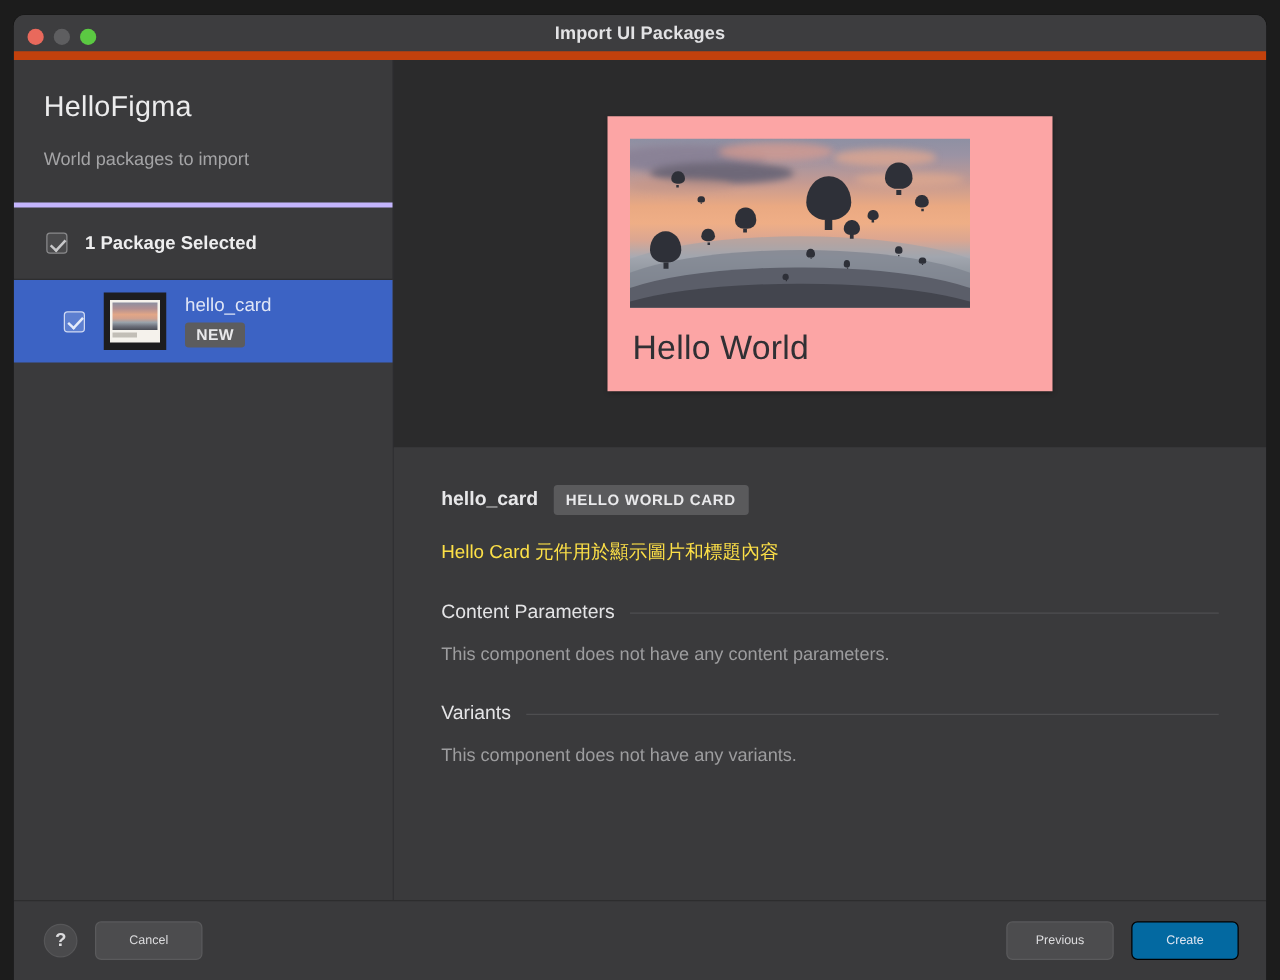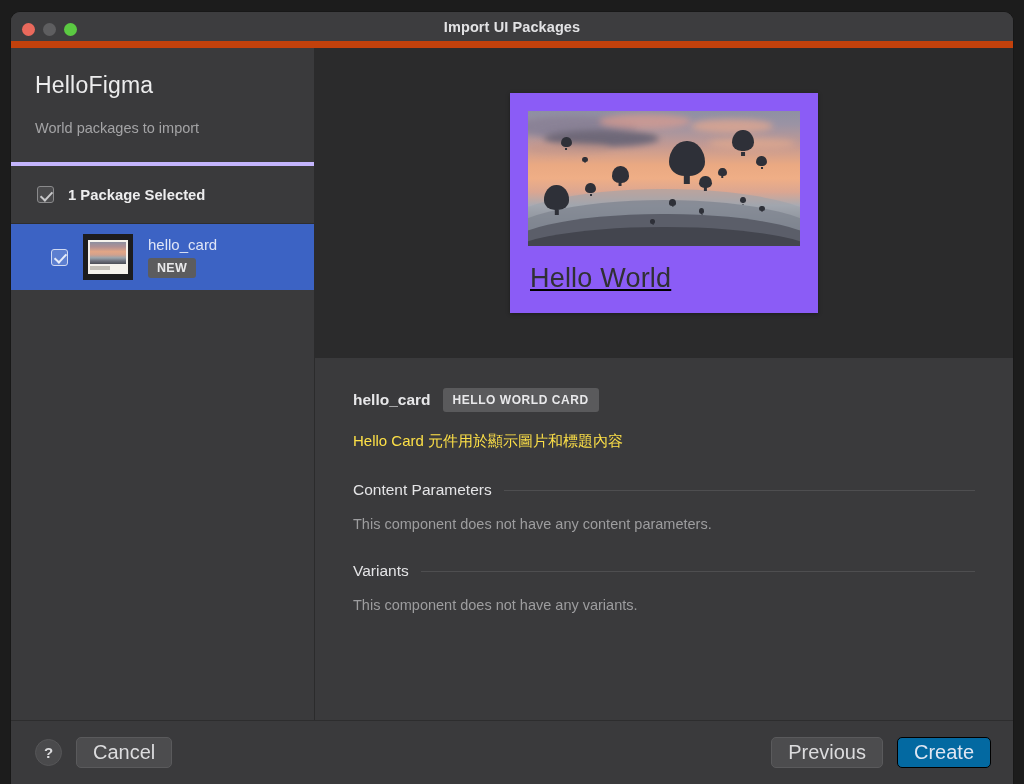--- a/index.html
+++ b/index.html
@@ -201,25 +201,24 @@
 
   .preview {
     height: 310px;
     background: #2b2b2c;
     display: flex;
     align-items: center;
     justify-content: center;
   }
 
   .card {
-    width: 308px;
-    background: #8b5cf6;
+    width: 356px;
+    background: #fca5a5;
     padding: 18px 18px 0 18px;
     box-shadow: 0 1px 4px rgba(0,0,0,.35);
-    text-decoration: underline;
   }
   .card-photo {
     width: 272px;
     height: 135px;
     position: relative;
     overflow: hidden;
     background:
       linear-gradient(to bottom,
         #8e90a3 0%,
         #9b93a4 10%,
@@ -345,21 +344,21 @@
     align-items: center;
     justify-content: center;
   }
   .btn {
     min-width: 86px;
     height: 31px;
     border-radius: 5px;
     background: #4c4c4e;
     border: 1px solid #5a5a5c;
     color: #dcdcde;
-    font-size: 20px;
+    font-size: 10px;
     display: flex;
     align-items: center;
     justify-content: center;
     padding: 0 16px;
   }
   .btn.primary {
     background: #0369a1;
     border: 1px solid #000000;
     color: #dfe6f2;
   }

